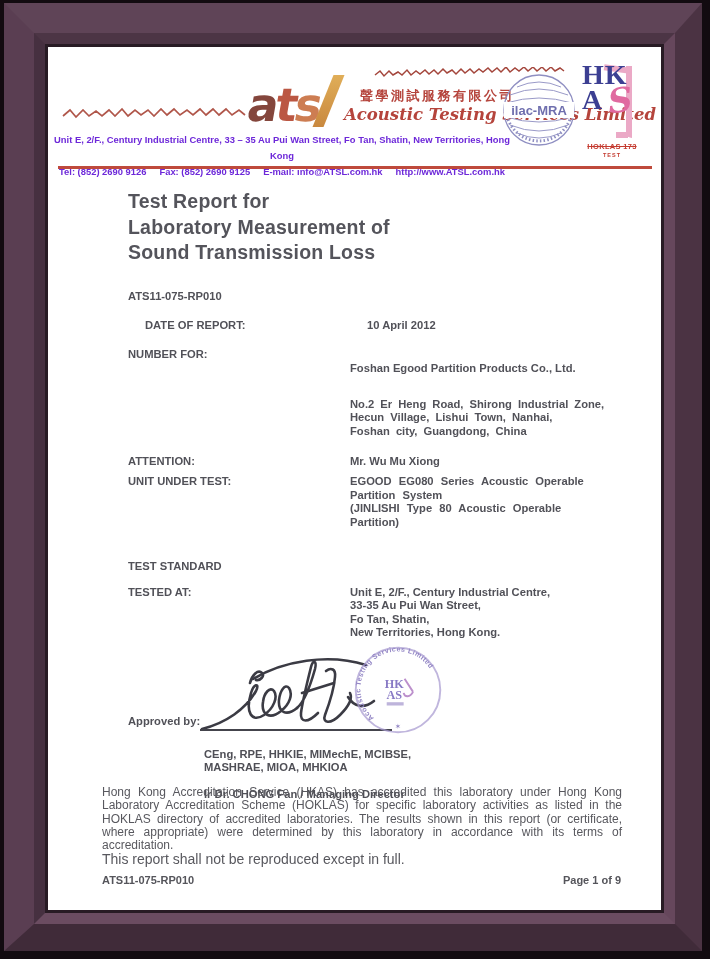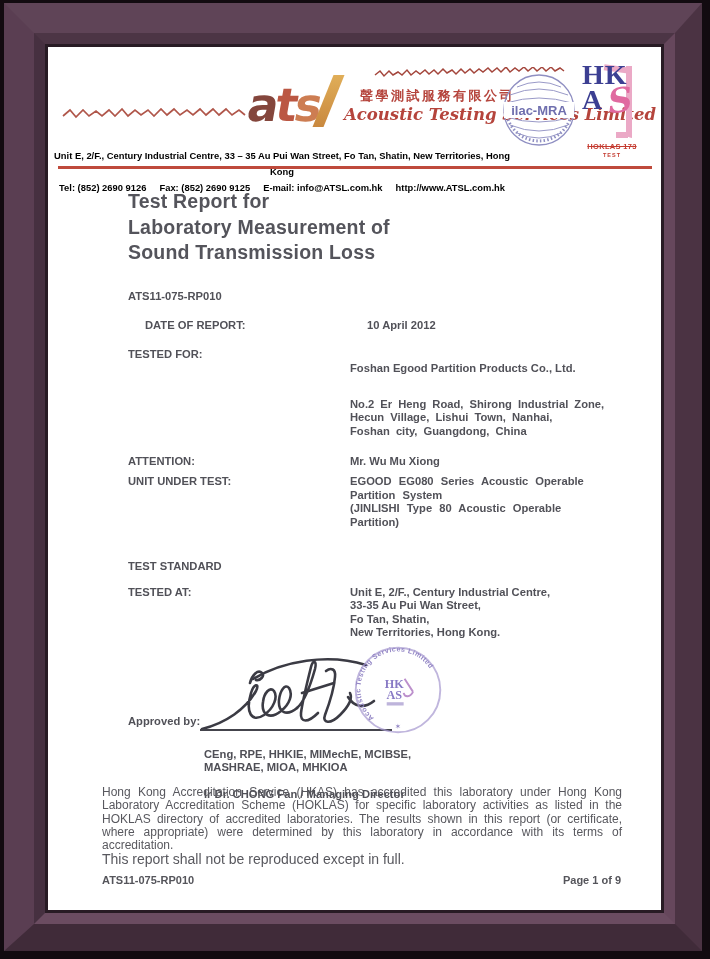--- a/index.html
+++ b/index.html
@@ -21,21 +21,21 @@
                letter-spacing:-2px;margin-right:-1px;font-family:"DejaVu Sans",sans-serif;}
   .l-a{color:#84463c;} .l-t{color:#bb5743;} .l-s{color:#cd7d52;}
   .atsl-slash{width:11px;height:52px;margin-left:4px;transform:skewX(-22deg);
               background:linear-gradient(#e0ae58,#c9883e);}
   .zigzag{position:absolute;}
   .company-zh{position:absolute;left:312px;top:40px;font-size:13px;font-weight:700;
               letter-spacing:2.5px;color:#b5443c;white-space:nowrap;}
   .company-en{position:absolute;left:296px;top:58px;font-size:16.5px;font-style:italic;
               font-weight:700;color:#b5443c;font-family:"DejaVu Serif",serif;white-space:nowrap;}
   .addr-block{position:absolute;left:0;top:85px;width:468px;text-align:center;
-              color:#000000;font-weight:600;margin-top:16px;}
+              color:#6d28d9;font-weight:600;}
   .addr-line{font-size:9.4px;line-height:16px;white-space:pre-wrap;}
   .red-rule{position:absolute;left:10px;top:119px;width:594px;height:3px;background:#bf4a3c;}
   
   .ilac{position:absolute;left:452px;top:24px;width:78px;height:78px;}
   
   .hkas{position:absolute;left:534px;top:15px;width:68px;height:108px;}
   .hkas-letters{position:relative;width:52px;font-family:"Liberation Serif",serif;
                 font-weight:900;color:#3c3f92;font-size:28px;line-height:25px;letter-spacing:1px;}
   .hkas-pinkbar{position:absolute;left:44px;top:4px;width:6px;height:72px;background:#eba9c6;
                 border-bottom-left-radius:8px;}
@@ -144,21 +144,21 @@
 
             <div class="fields">
               <div class="field-row mb15">
                 <div class="fvalue">ATS11-075-RP010</div>
               </div>
               <div class="field-row mb16">
                 <div class="flabel">DATE OF REPORT:</div>
                 <div class="fvalue">10 April 2012</div>
               </div>
               <div class="field-row mb3">
-                <div class="flabel">TESTED FOR:</div>
+                <div class="flabel">NUMBER FOR:</div>
                 <div class="fvalue">
                   <div>Foshan Egood Partition Products Co., Ltd.</div>
                   <div class="addr2 spread">No.2 Er Heng Road, Shirong Industrial Zone,
 Hecun Village, Lishui Town, Nanhai,
 Foshan city, Guangdong, China</div>
                 </div>
               </div>
               <div class="field-row mb7">
                 <div class="flabel">ATTENTION:</div>
                 <div class="fvalue">Mr. Wu Mu Xiong</div>

